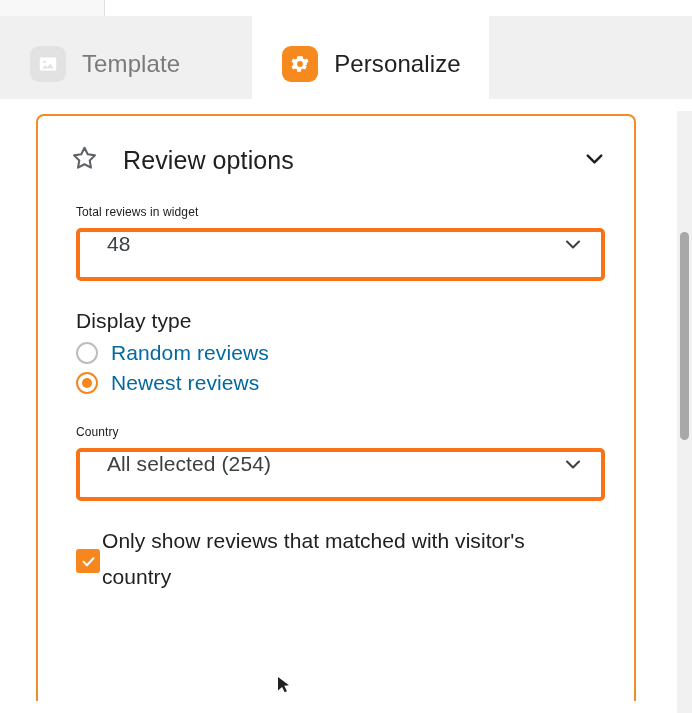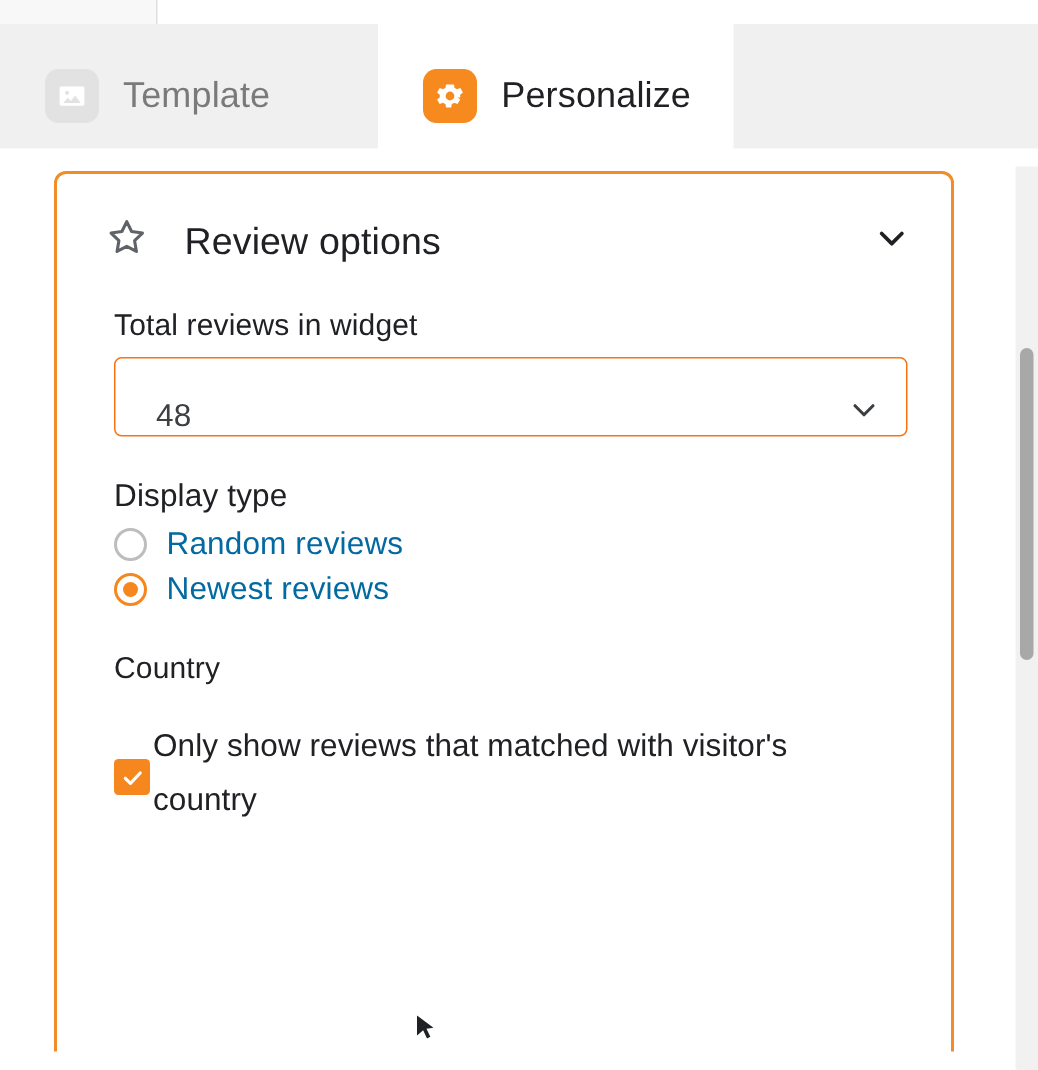--- a/index.html
+++ b/index.html
@@ -127,36 +127,36 @@
     letter-spacing: 0.1px;
   }
   .star-outline { flex: 0 0 auto; }
   .chevron-big { flex: 0 0 auto; }
 
   .card-body {
     padding: 0 36px 0 38px;
   }
 
   .field-label {
-    font-size: 20px;
+    font-size: 12px;
     color: #202124;
     margin: 18px 0 9px 0;
     letter-spacing: 0.1px;
   }
 
   .select-box {
     position: relative;
     box-sizing: border-box;
     width: 529px;
     height: 53px;
-    border: 1px solid #f97316;
+    border: 4px solid #f97316;
     border-radius: 5px;
     background: #ffffff;
     display: flex;
-    align-items: flex-end;
+    align-items: flex-start;
     padding: 0 16px 0 27px;
     cursor: pointer;
   }
   .select-value {
     font-size: 21px;
     color: #3c4043;
     flex: 1 1 auto;
     letter-spacing: 0.1px;
   }
 
@@ -323,20 +323,28 @@
         <span class="radio-ring"></span>
         <span class="radio-label">Random reviews</span>
       </div>
 
       <div class="radio-row">
         <span class="radio-ring checked"></span>
         <span class="radio-label">Newest reviews</span>
       </div>
 
       <div class="field-label" style="margin-top:30px;">Country</div>
+      <div class="select-box">
+        <span class="select-value">All selected (254)</span>
+        <span>
+          <svg width="24" height="24" viewBox="0 0 24 24" aria-hidden="true">
+            <path fill="none" stroke="#3c4043" stroke-width="2.1" stroke-linecap="round" stroke-linejoin="round" d="M6 9.5l6 6 6-6"></path>
+          </svg>
+        </span>
+      </div>
 
       <div class="check-row">
         <span class="checkbox">
           <svg width="17" height="17" viewBox="0 0 24 24" aria-hidden="true">
             <path fill="none" stroke="#ffffff" stroke-width="3" stroke-linecap="round" stroke-linejoin="round" d="M5 12.5l4.8 4.8L19 7.5"></path>
           </svg>
         </span>
         <span class="check-label">Only show reviews that matched with visitor's country</span>
       </div>
 

